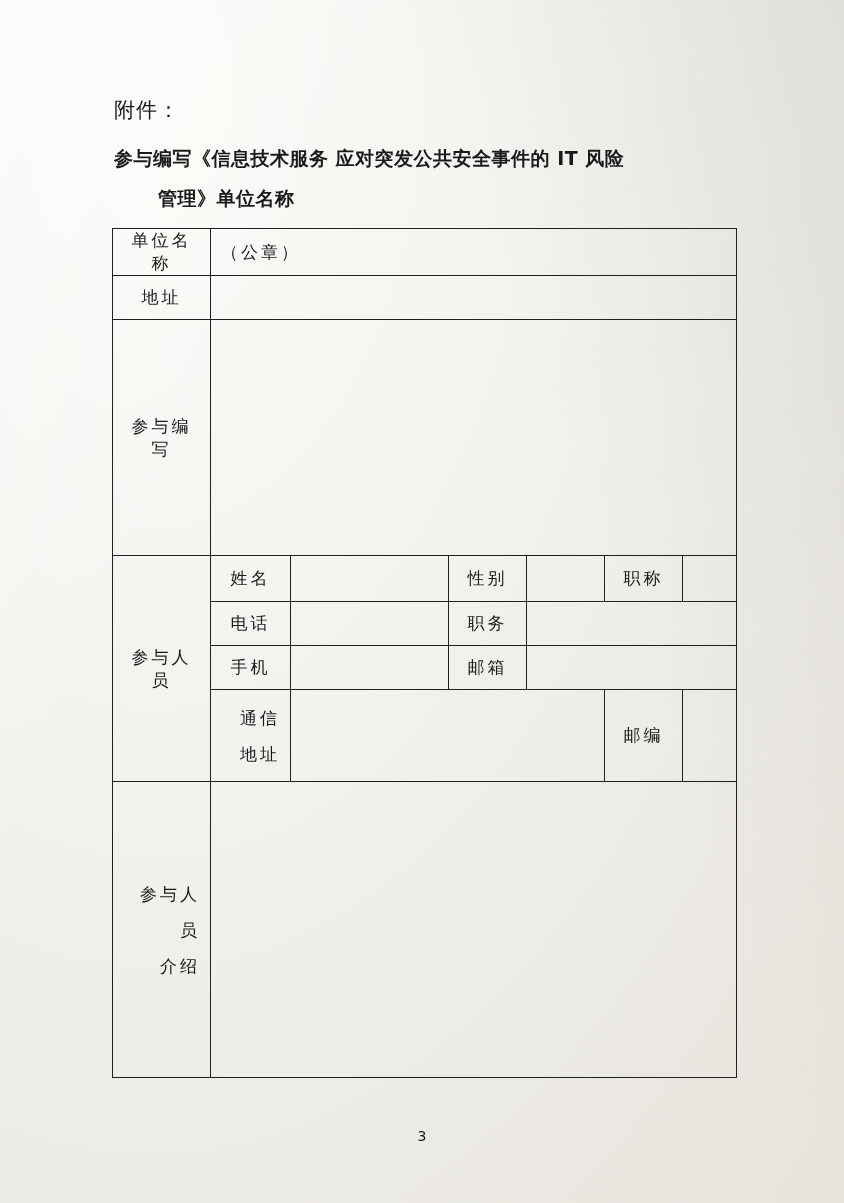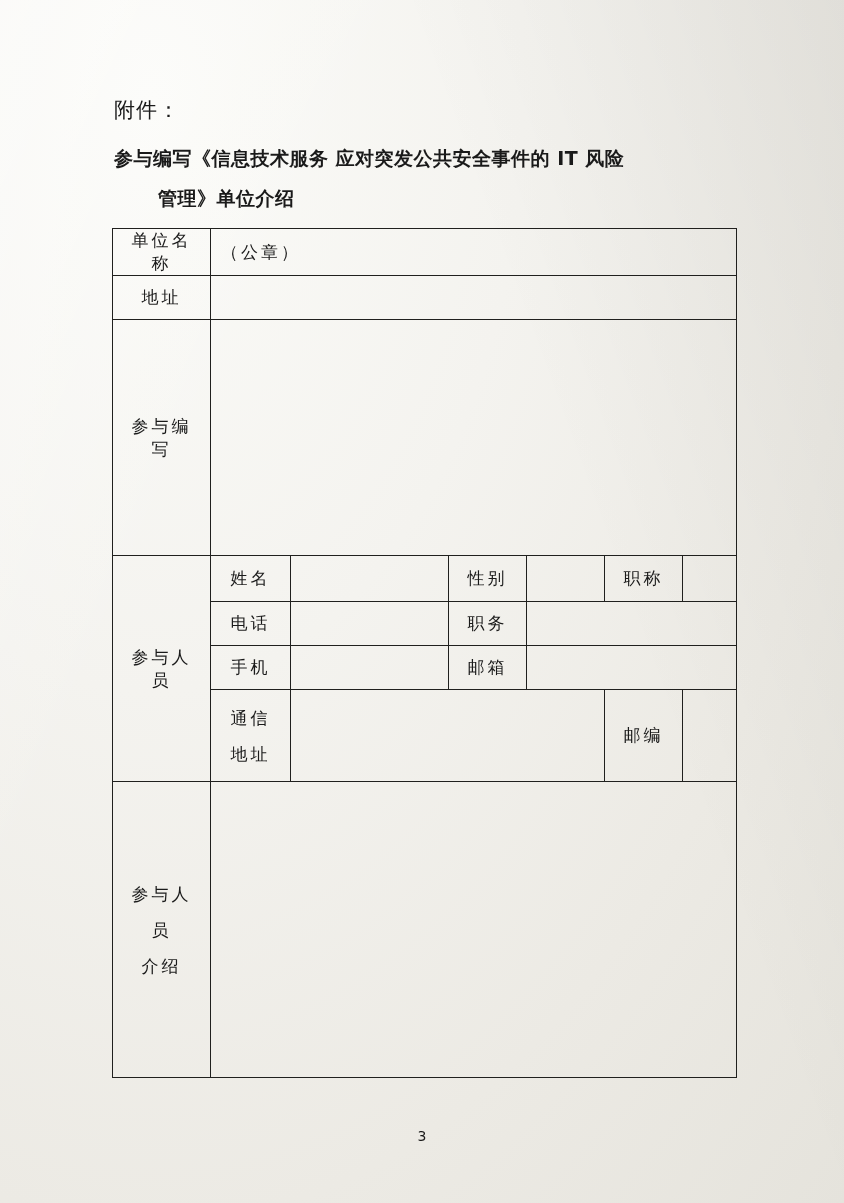--- a/index.html
+++ b/index.html
@@ -88,21 +88,21 @@
   .r-unit-name { height: 46px; padding-left: 28px; }
   .r-address   { height: 44px; }
   .r-intro     { height: 236px; }
   .r-p1        { height: 46px; }
   .r-p2        { height: 44px; }
   .r-p3        { height: 44px; }
   .r-p4        { height: 92px; }
   .r-pintro    { height: 296px; }
   .two-line {
     line-height: 36px;
-    text-align: center;
+    text-align: right;
   }
   .seal-note {
     letter-spacing: 1px;
   }
   .page-number {
     position: absolute;
     left: 0;
     top: 1128px;
     width: 844px;
     text-align: center;
@@ -114,21 +114,21 @@
 <body>
 
 <div class="page"></div>
 
 <div class="content">
 
   <div class="attach-label">附件：</div>
 
   <div class="doc-title">
     <span>参与编写《信息技术服务  应对突发公共安全事件的 IT 风险</span>
-    <span class="line2">管理》单位介绍</span>
+    <span class="line2">管理》单位名称</span>
   </div>
 
   <table class="form">
     <colgroup>
       <col style="width:98px">
       <col style="width:80px">
       <col style="width:128px">
       <col style="width:30px">
       <col style="width:78px">
       <col style="width:78px">

